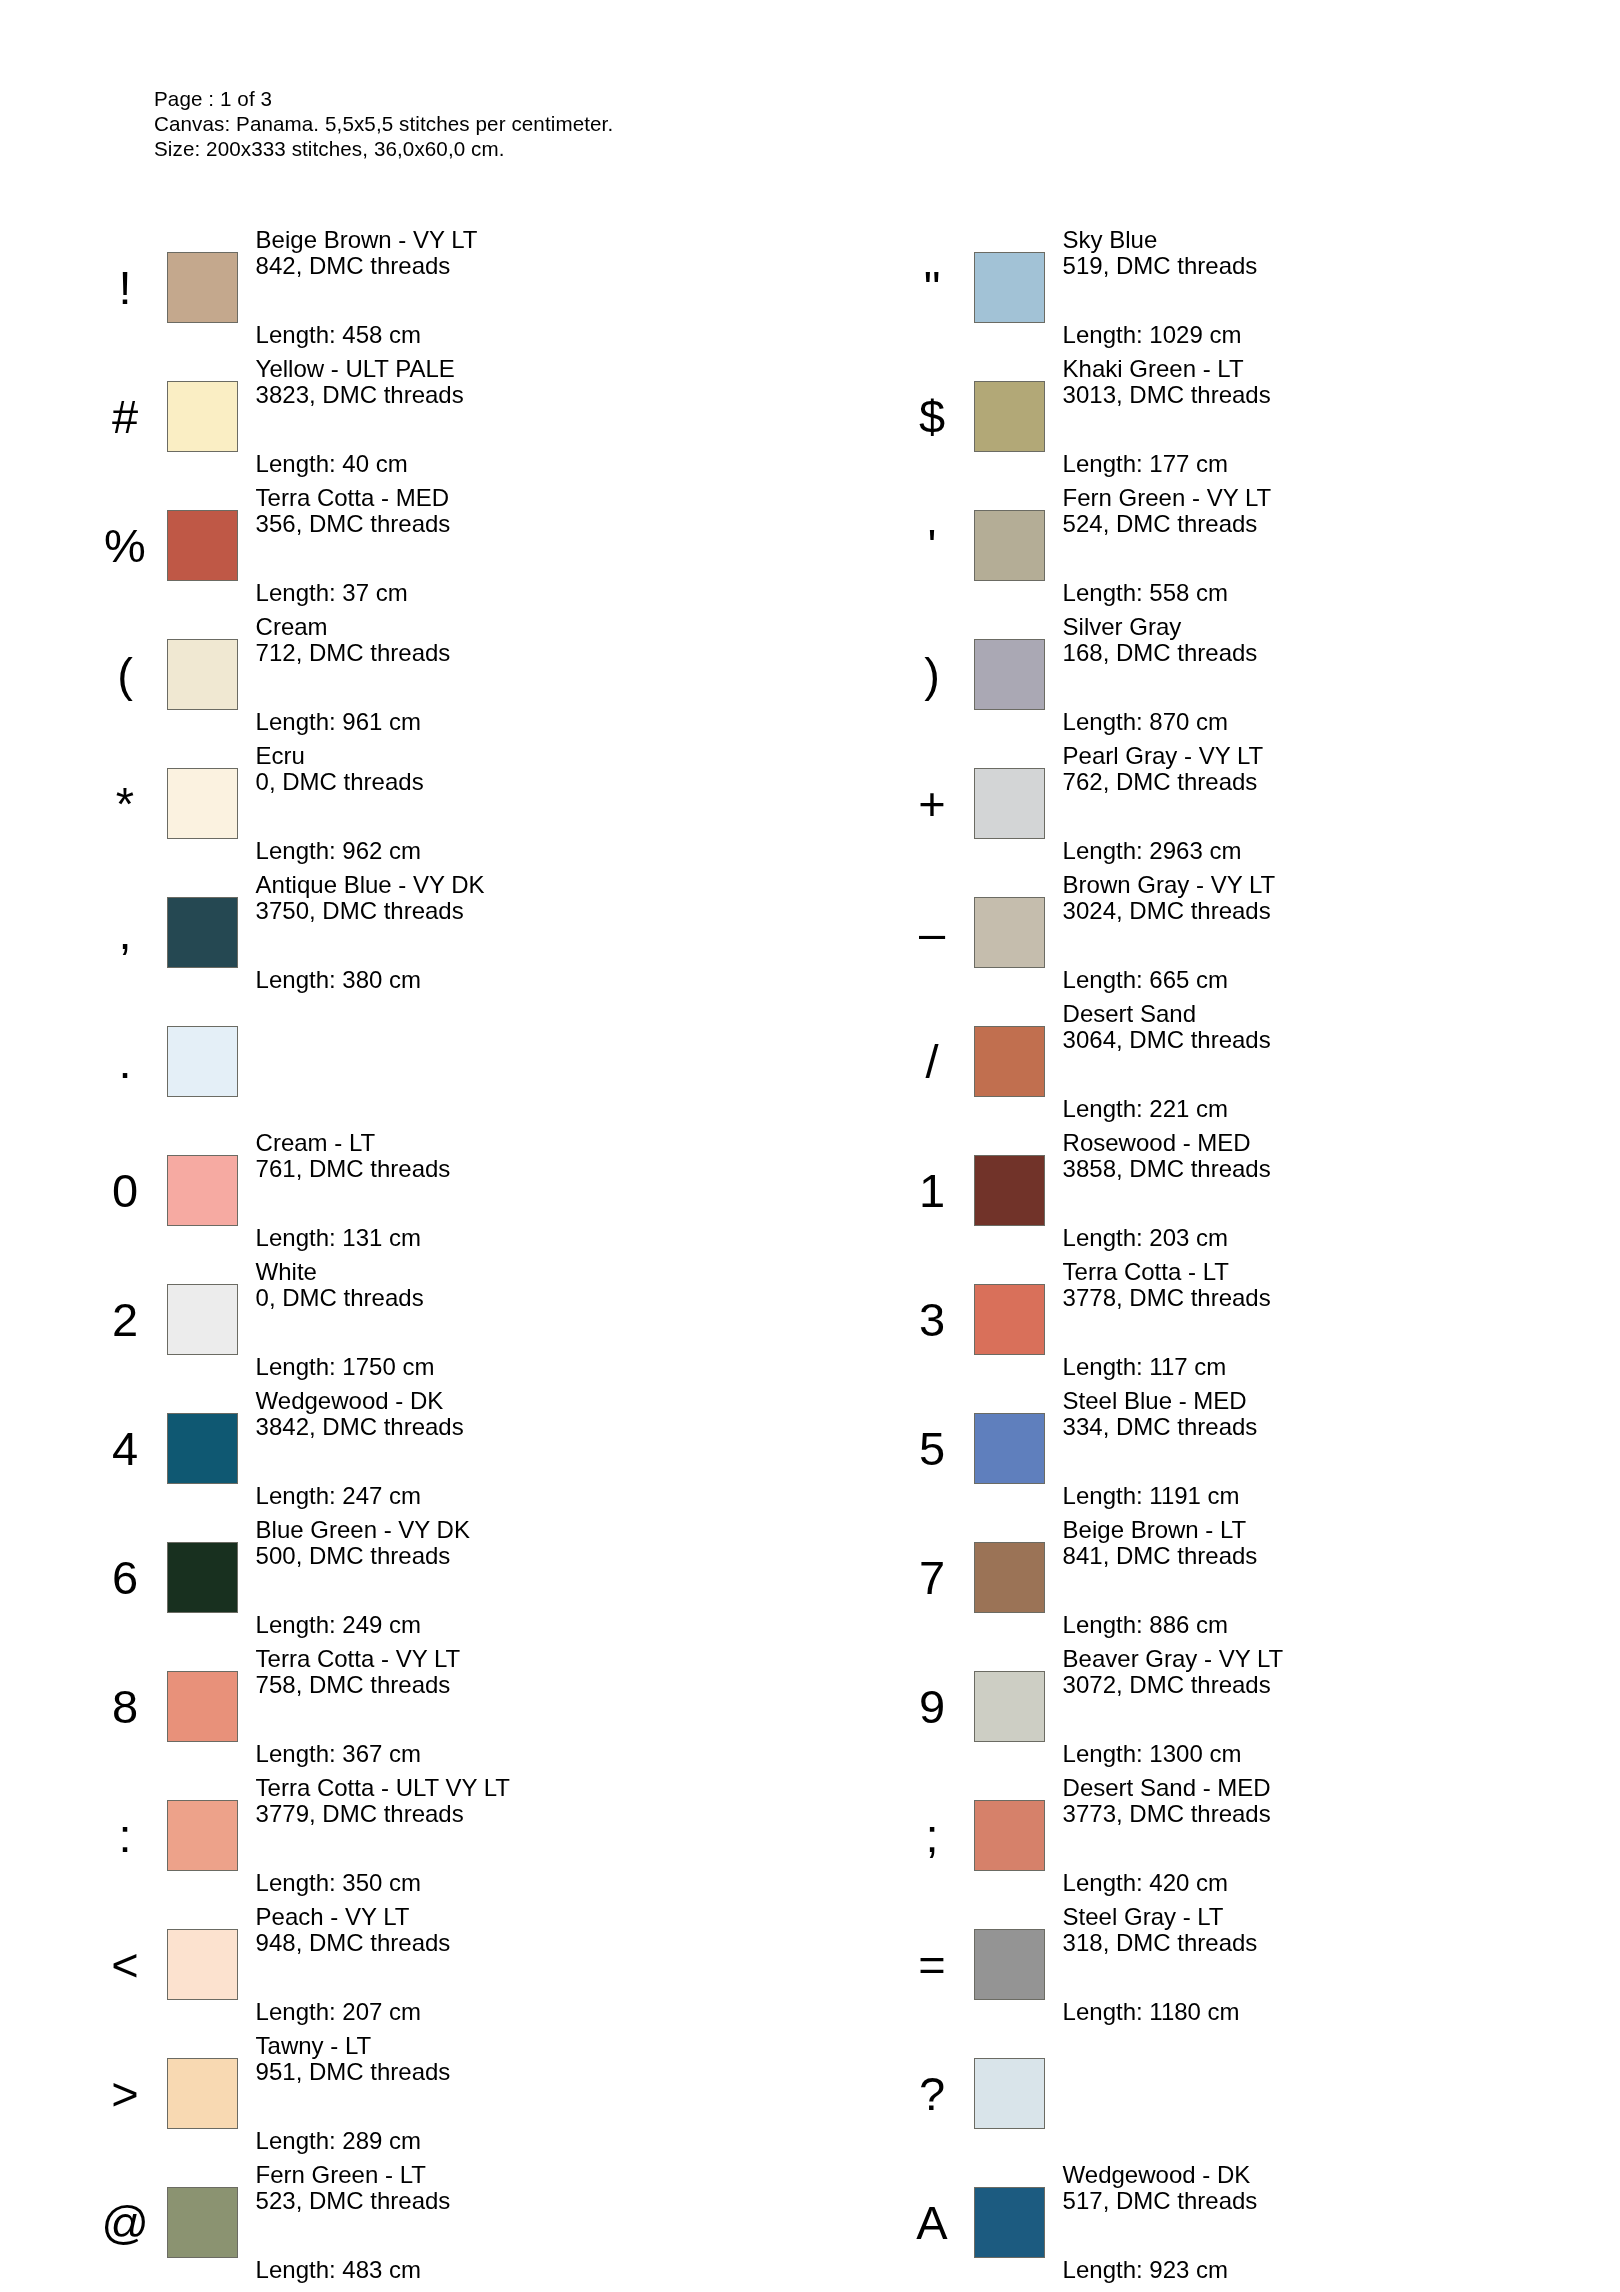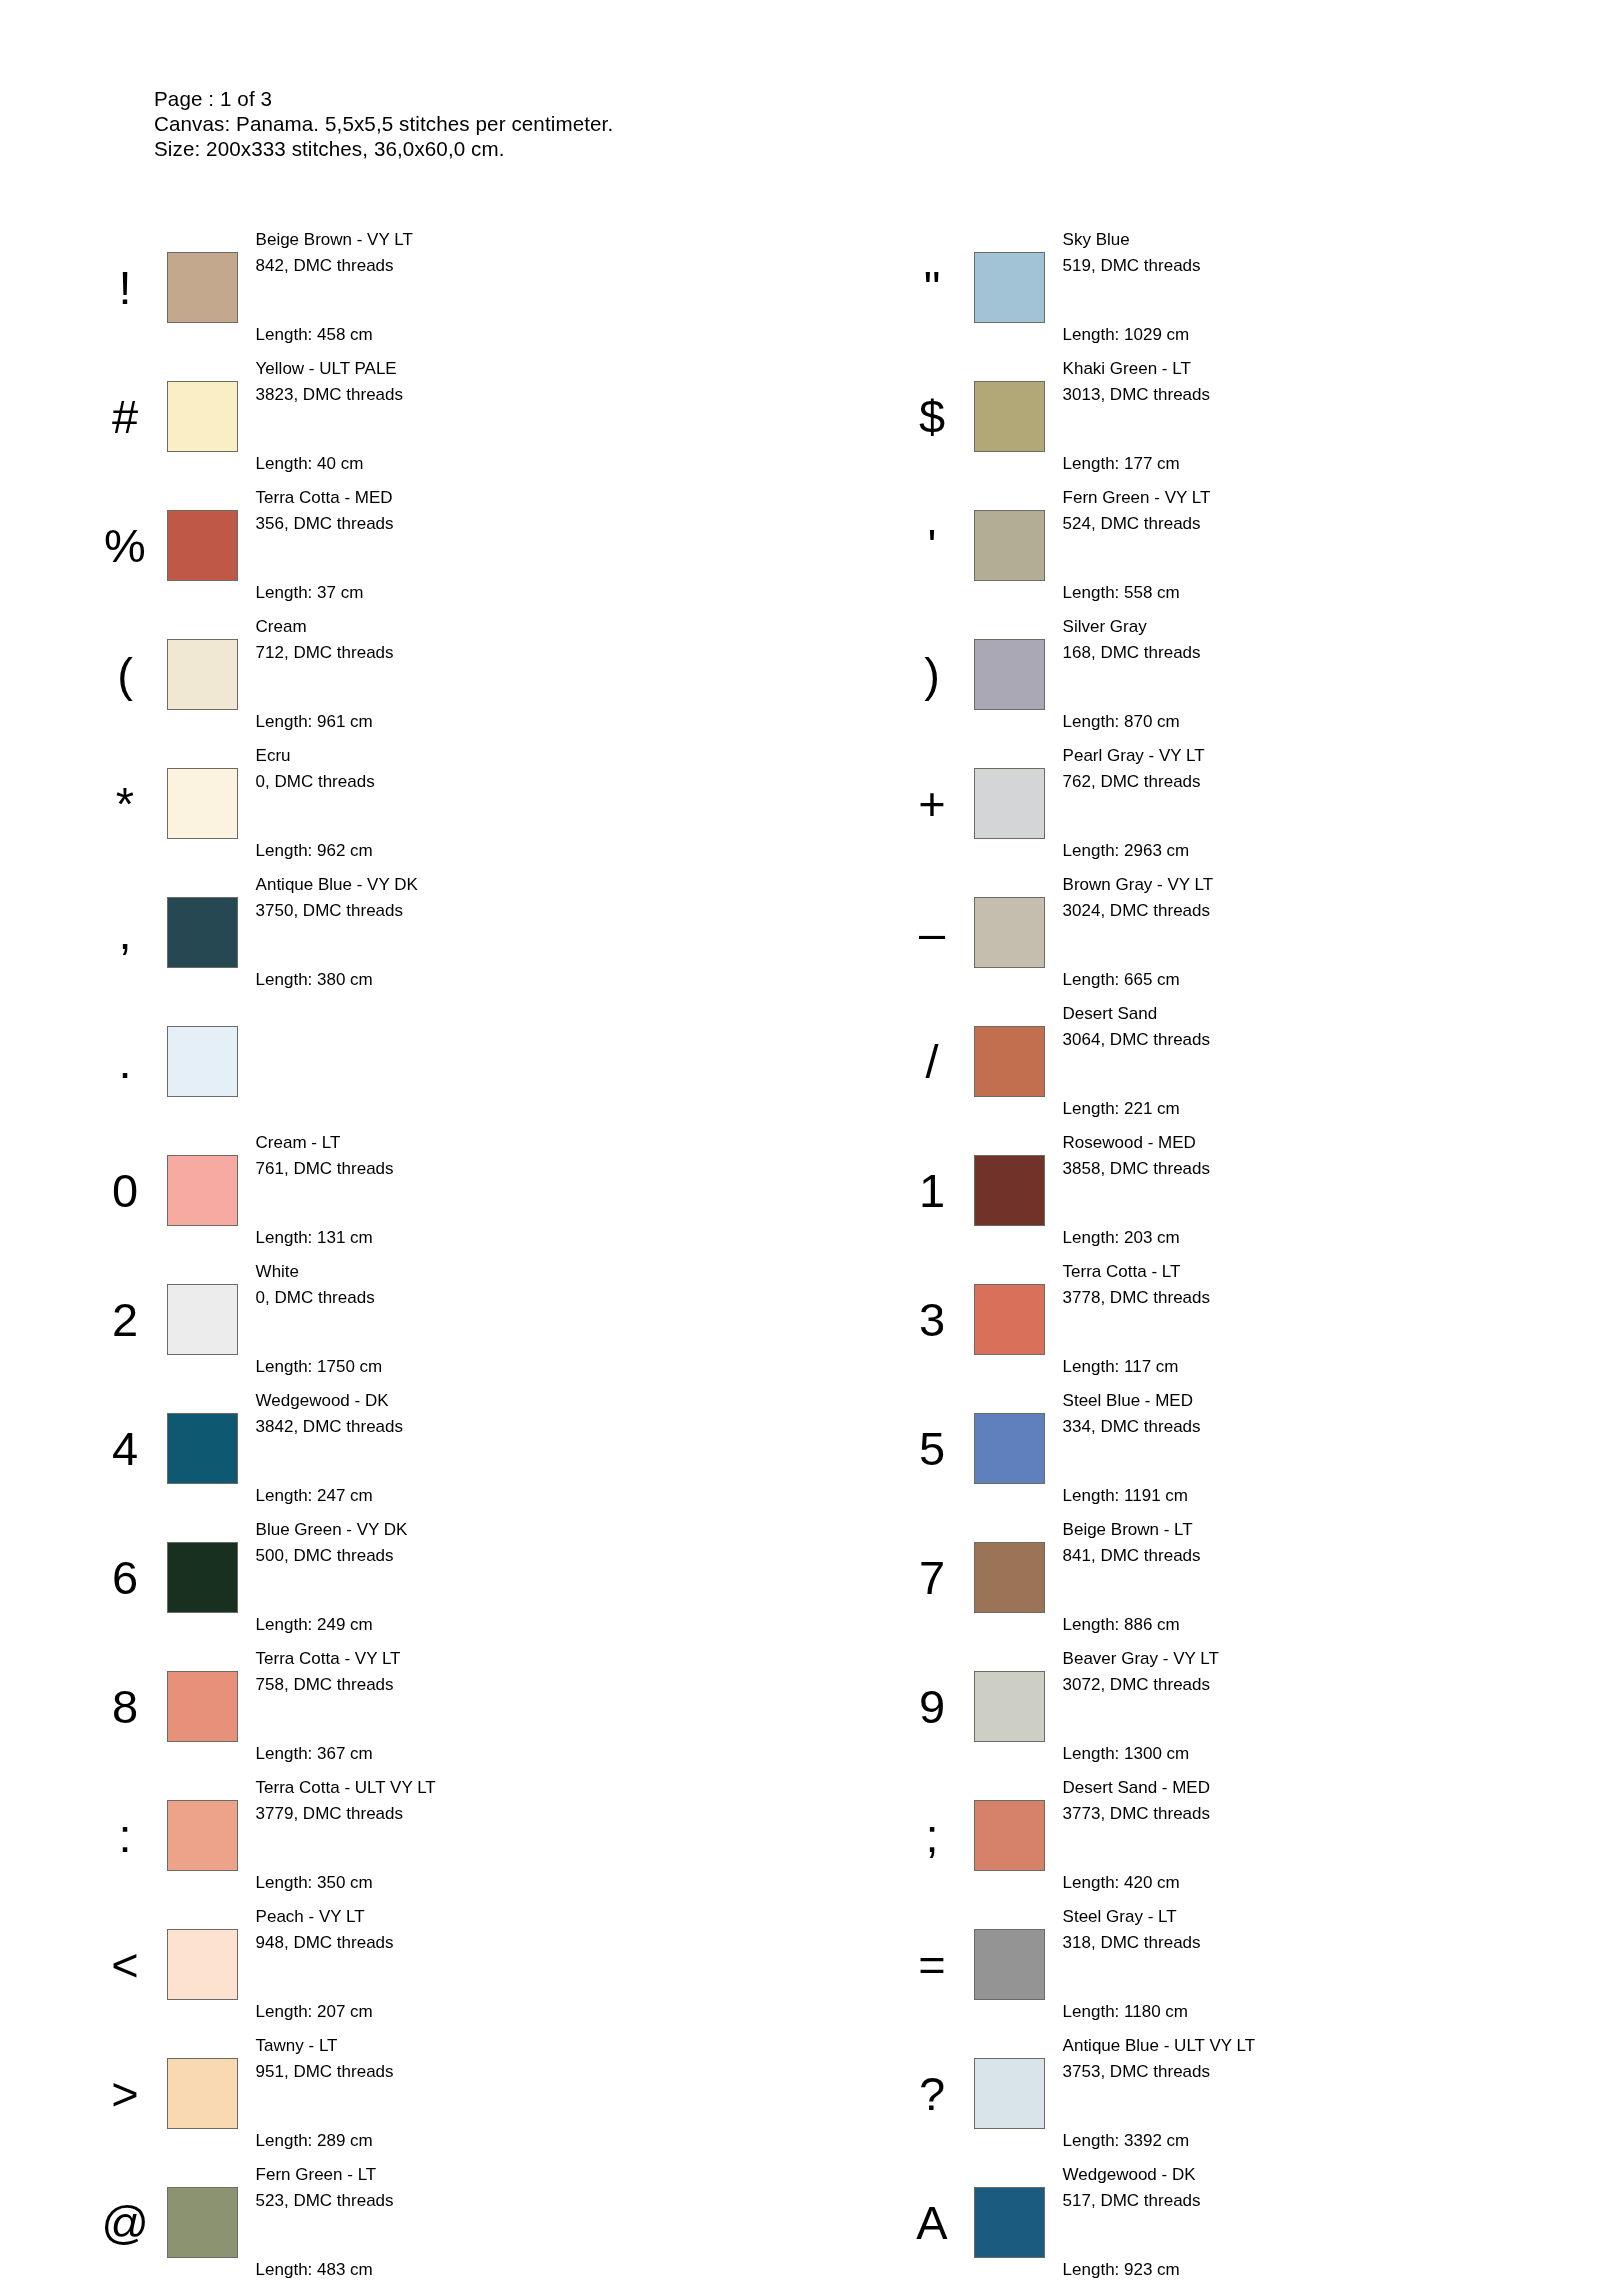--- a/index.html
+++ b/index.html
@@ -69,21 +69,21 @@
   .swatch {
     flex: 0 0 71px;
     width: 71px;
     height: 71px;
     border: 1.5px solid #6b6b63;
     box-sizing: border-box;
     margin-right: 17.6px;
   }
 
   .info {
-    font-size: 17px;
+    font-size: 24px;
     line-height: 25.5px;
     white-space: nowrap;
   }
   .info .nm  { display: block; }
   .info .cd  { display: block; }
   .info .len { display: block; margin-top: 44px; }
 </style>
 </head>
 <body>
 
@@ -348,25 +348,20 @@
         <div class="swatch" style="background: rgb(248, 217, 178);"></div>
         <div class="info">
           <span class="nm">Tawny - LT</span>
           <span class="cd">951, DMC threads</span>
           <span class="len">Length: 289 cm</span>
         </div>
       </div>
       <div class="cell right">
         <div class="sym">?</div>
         <div class="swatch" style="background: rgb(217, 228, 234);"></div>
-        <div class="info">
-          <span class="nm">Antique Blue - ULT VY LT</span>
-          <span class="cd">3753, DMC threads</span>
-          <span class="len">Length: 3392 cm</span>
-        </div>
       </div>
       <div class="cell left">
         <div class="sym">@</div>
         <div class="swatch" style="background: rgb(139, 147, 113);"></div>
         <div class="info">
           <span class="nm">Fern Green - LT</span>
           <span class="cd">523, DMC threads</span>
           <span class="len">Length: 483 cm</span>
         </div>
       </div>

